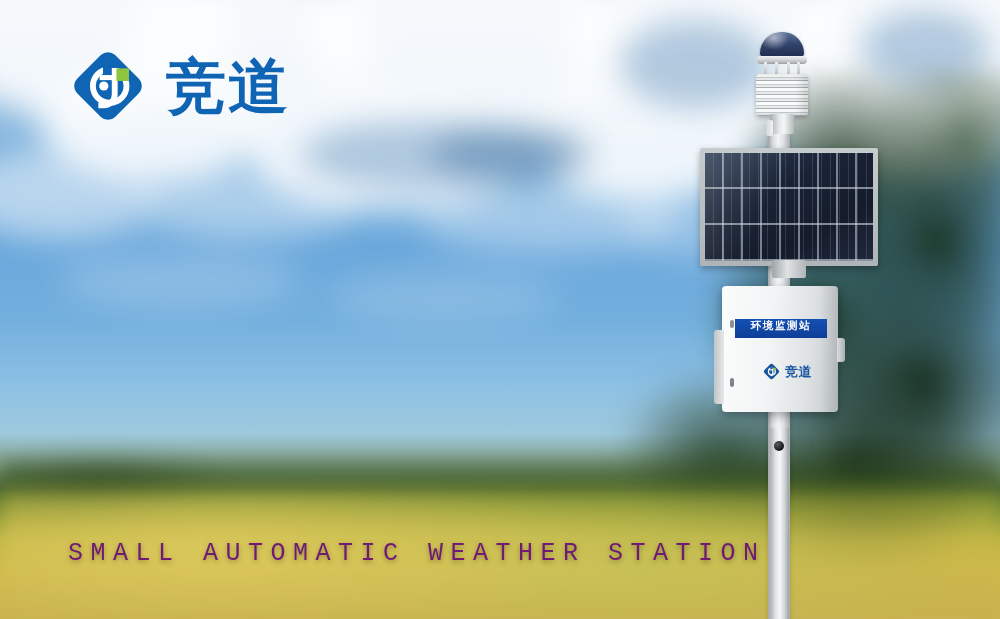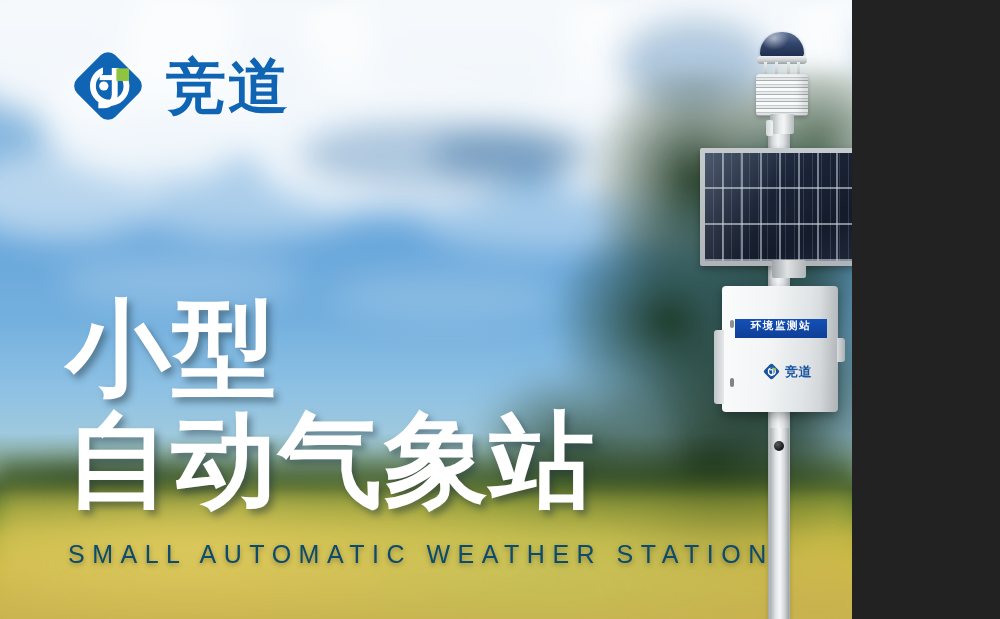--- a/index.html
+++ b/index.html
@@ -1,21 +1,21 @@
 <!DOCTYPE html>
 <html><head>
 <meta charset="utf-8">
 <style>
   * { margin:0; padding:0; box-sizing:border-box; }
   html,body { background:#222; }
   body { font-family:"Liberation Sans", sans-serif; }
 
   .banner{
     position:relative;
-    width:852px; height:619px;
+    width:1000px; height:619px;
     overflow:hidden;
     background:#7fb0dd;
   }
 
   
   .sky{
     position:absolute; inset:0;
     background:
       linear-gradient(180deg,
         #b7cfe2 0%,
@@ -99,24 +99,24 @@
     color:#fff;
     font-family:"DejaVu Sans","Liberation Sans",sans-serif;
     font-weight:bold;
     text-shadow:4px 5px 7px rgba(30,50,60,.45);
   }
   .h-line1{ font-size:104px; line-height:112px; letter-spacing:2px; }
   .h-line2{ font-size:104px; line-height:112px; letter-spacing:2px; }
 
   .subtitle{
     position:absolute; left:68px; top:539px;
-    color:#0c4a6e;
+    color:#701a75;
     font-size:25px; line-height:30px;
     letter-spacing:7.5px;
-    font-family:Liberation Sans, sans-serif;
+    font-family:Liberation Mono, monospace;
     text-shadow:0 2px 5px rgba(60,60,20,.45);
     white-space:nowrap;
   }
 
   
   .station{ position:absolute; left:700px; top:28px; width:200px; height:591px; }
 
   
   .mast{
     position:absolute; left:68px; top:96px; width:22px; height:523px;
@@ -304,24 +304,20 @@
         <rect x="44" y="26" width="17" height="17" fill="#0f64b4"></rect>
         <path d="M40 40 h16" stroke="#ffffff" stroke-width="6" fill="none"></path>
         <path d="M58 32 v28 a13 13 0 0 1 -13 13 h-3" stroke="#ffffff" stroke-width="7" fill="none" stroke-linecap="square"></path>
         <rect x="60" y="29" width="15" height="15" fill="#8fc43f"></rect>
         <circle cx="45" cy="50" r="5.5" fill="#ffffff"></circle>
       </svg>
     </div>
     <div class="brand-name">竞道</div>
   </div>
 
-  <div class="headline">
-    <div class="h-line1">小型</div>
-    <div class="h-line2">自动气象站</div>
-  </div>
   <div class="subtitle">SMALL AUTOMATIC WEATHER STATION</div>
 
   <div class="station">
 
     <div class="mast"></div>
     <div class="mast-low"></div>
 
     <div class="sensor">
       <div class="dome"></div>
       <div class="dome-ring"></div>

